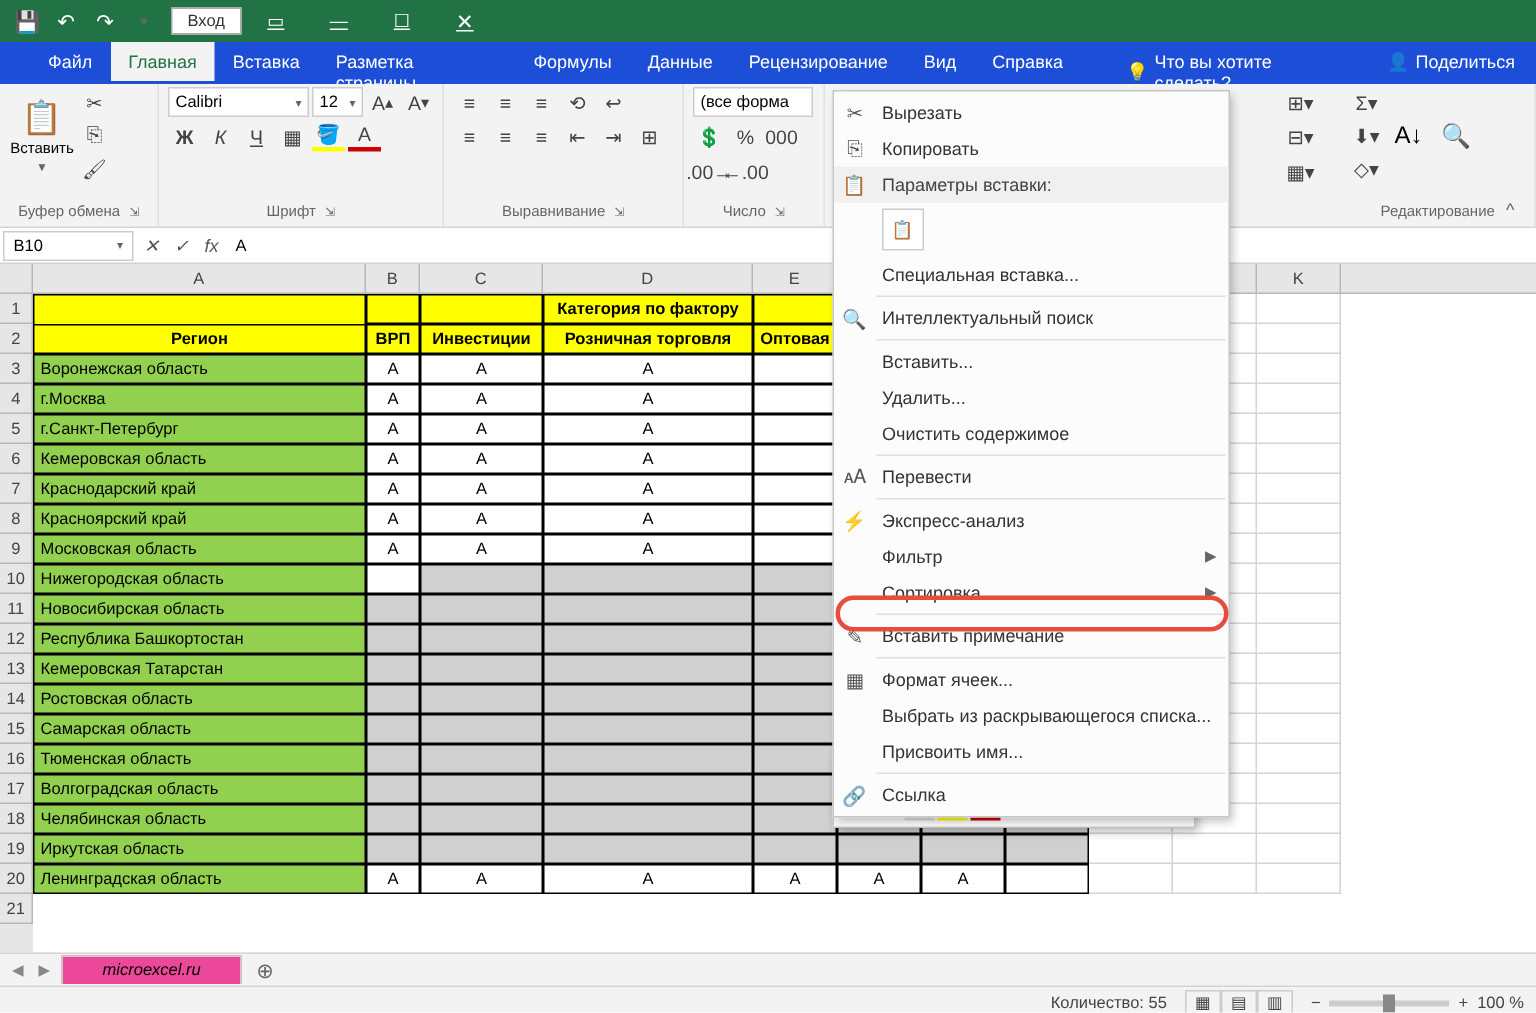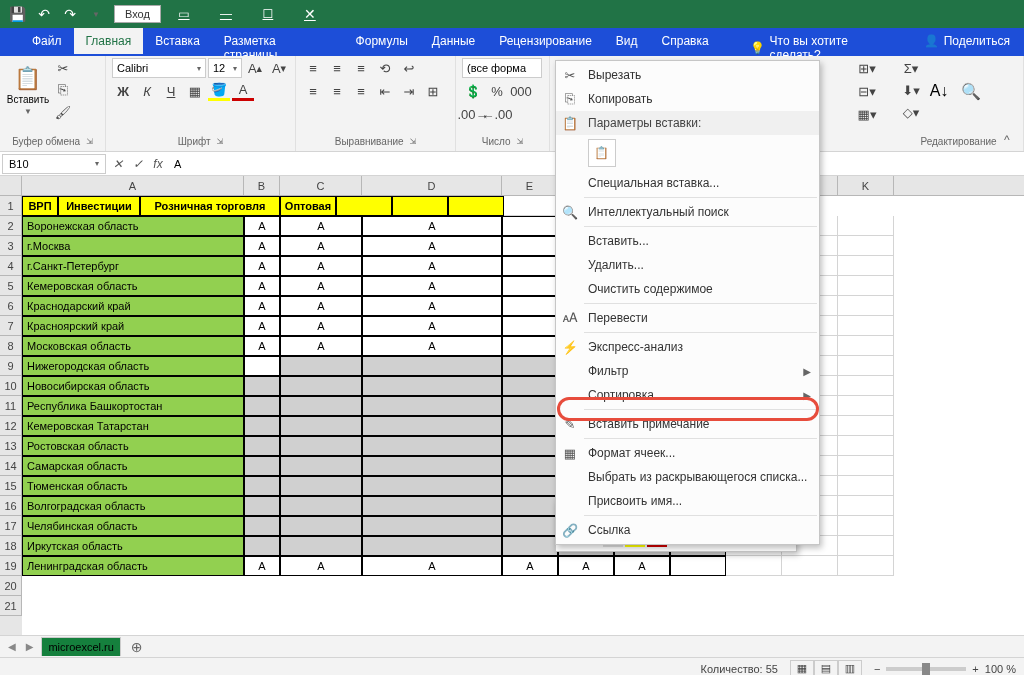--- a/index.html
+++ b/index.html
@@ -28,21 +28,21 @@
 .group { border-right: 1px solid #e0e0e0; padding: 2px 6px; display: flex; flex-direction: column; justify-content: space-between; }
 .group-label { text-align: center; font-size: 10px; color: #666; padding: 2px 0; display: flex; justify-content: center; align-items: center; gap: 6px; }
 .group-body { display: flex; gap: 2px; align-items: flex-start; flex: 1; }
 .big-btn { display: flex; flex-direction: column; align-items: center; justify-content: center; width: 44px; height: 66px; font-size: 10px; gap: 2px; }
 .small-stack { display: flex; flex-direction: column; gap: 2px; }
 .small-btn { width: 22px; height: 20px; display: flex; align-items: center; justify-content: center; font-size: 13px; color: #444; }
 .collapse-btn { position: absolute; right: 4px; bottom: 2px; width: 16px; height: 16px; font-size: 12px; color: #666; }
 
 
 .formula-bar { height: 24px; border-bottom: 1px solid #d4d4d4; display: flex; align-items: center; }
-.name-box { width: 104px; height: 20px; border: 1px solid #ccc; margin: 0 2px; padding: 0 6px; display: flex; align-items: center; justify-content: space-between; font-size: 11px; background: #fff; }
+.name-box { width: 87px; height: 20px; border: 1px solid #ccc; margin: 0 2px; padding: 0 6px; display: flex; align-items: center; justify-content: space-between; font-size: 11px; background: #fff; }
 .fx-btn { width: 20px; display: flex; align-items: center; justify-content: center; font-style: italic; color: #555; }
 .formula-input { flex: 1; padding: 0 6px; font-size: 11px; }
 
 
 .grid { display: flex; height: 439px; position: relative; overflow: hidden; }
 .row-headers { width: 22px; background: #e6e6e6; }
 .col-header-row { height: 20px; background: #e6e6e6; display: flex; border-bottom: 1px solid #b7b7b7; }
 .corner { width: 22px; height: 20px; background: #e6e6e6; border-right: 1px solid #b7b7b7; border-bottom: 1px solid #b7b7b7; }
 .col-h { border-right: 1px solid #b7b7b7; display: flex; align-items: center; justify-content: center; font-size: 11px; color: #444; }
 .row-h { height: 20px; border-bottom: 1px solid #b7b7b7; border-right: 1px solid #b7b7b7; display: flex; align-items: center; justify-content: center; font-size: 11px; color: #444; background: #e6e6e6; }
@@ -50,21 +50,21 @@
 .row { display: flex; height: 20px; }
 .cell { border-right: 1px solid #d4d4d4; border-bottom: 1px solid #d4d4d4; padding: 0 4px; display: flex; align-items: center; font-size: 11px; overflow: hidden; white-space: nowrap; }
 .hdr-yellow { background: #ffff00; font-weight: bold; justify-content: center; border: 1px solid #000; }
 .hdr-green { background: #92d050; border: 1px solid #000; }
 .data-b { border: 1px solid #000; justify-content: center; }
 .sel { background: #d0d0d0; }
 
 
 .sheet-tabs { height: 22px; border-top: 1px solid #d4d4d4; display: flex; align-items: center; background: #f3f3f3; }
 .sheet-nav { display: flex; padding: 0 8px; gap: 10px; color: #888; font-size: 10px; }
-.sheet-tab { padding: 3px 6px; background: #15803d; border: 1px solid #ccc; border-bottom: none; font-size: 11px; }
+.sheet-tab { padding: 3px 26px; background: #ec4899; border: 1px solid #ccc; border-bottom: none; font-size: 11px; font-style: italic; }
 .sheet-add { padding: 0 10px; font-size: 14px; color: #666; }
 
 
 .statusbar { height: 22px; background: #f3f3f3; border-top: 1px solid #d4d4d4; display: flex; align-items: center; justify-content: flex-end; padding: 0 8px; gap: 12px; font-size: 11px; color: #444; }
 .view-btns { display: flex; gap: 0; }
 .view-b { width: 24px; height: 18px; border: 1px solid #ccc; display: flex; align-items: center; justify-content: center; font-size: 11px; }
 .zoom { display: flex; align-items: center; gap: 6px; }
 .zoom-slider { width: 80px; height: 4px; background: #ccc; position: relative; }
 .zoom-thumb { width: 8px; height: 12px; background: #888; position: absolute; left: 36px; top: -4px; }
 
@@ -302,20 +302,34 @@
         <div class="row-h">15</div>
         <div class="row-h">16</div>
         <div class="row-h">17</div>
         <div class="row-h">18</div>
         <div class="row-h">19</div>
         <div class="row-h">20</div>
         <div class="row-h">21</div>
       </div>
   <div class="cells" id="cells">
         <div class="row">
+          <div class="cell cA hdr-yellow" style="border-bottom: none;"></div>
+          <div class="cell cB hdr-yellow"></div>
+          <div class="cell cC hdr-yellow"></div>
+          <div class="cell cD hdr-yellow">Категория по фактору</div>
+          <div class="cell cE hdr-yellow"></div>
+          <div class="cell cF hdr-yellow"></div>
+          <div class="cell cG hdr-yellow"></div>
+          <div class="cell cH hdr-yellow"></div>
+          <div class="cell cI"></div>
+          <div class="cell cJ"></div>
+          <div class="cell cK"></div>
+        </div>
+        <div class="row">
+          <div class="cell cA hdr-yellow">Регион</div>
           <div class="cell cB hdr-yellow">ВРП</div>
           <div class="cell cC hdr-yellow">Инвестиции</div>
           <div class="cell cD hdr-yellow">Розничная торговля</div>
           <div class="cell cE hdr-yellow">Оптовая</div>
           <div class="cell cF hdr-yellow"></div>
           <div class="cell cG hdr-yellow"></div>
           <div class="cell cH hdr-yellow"></div>
           <div class="cell cI"></div>
           <div class="cell cJ"></div>
           <div class="cell cK"></div>

